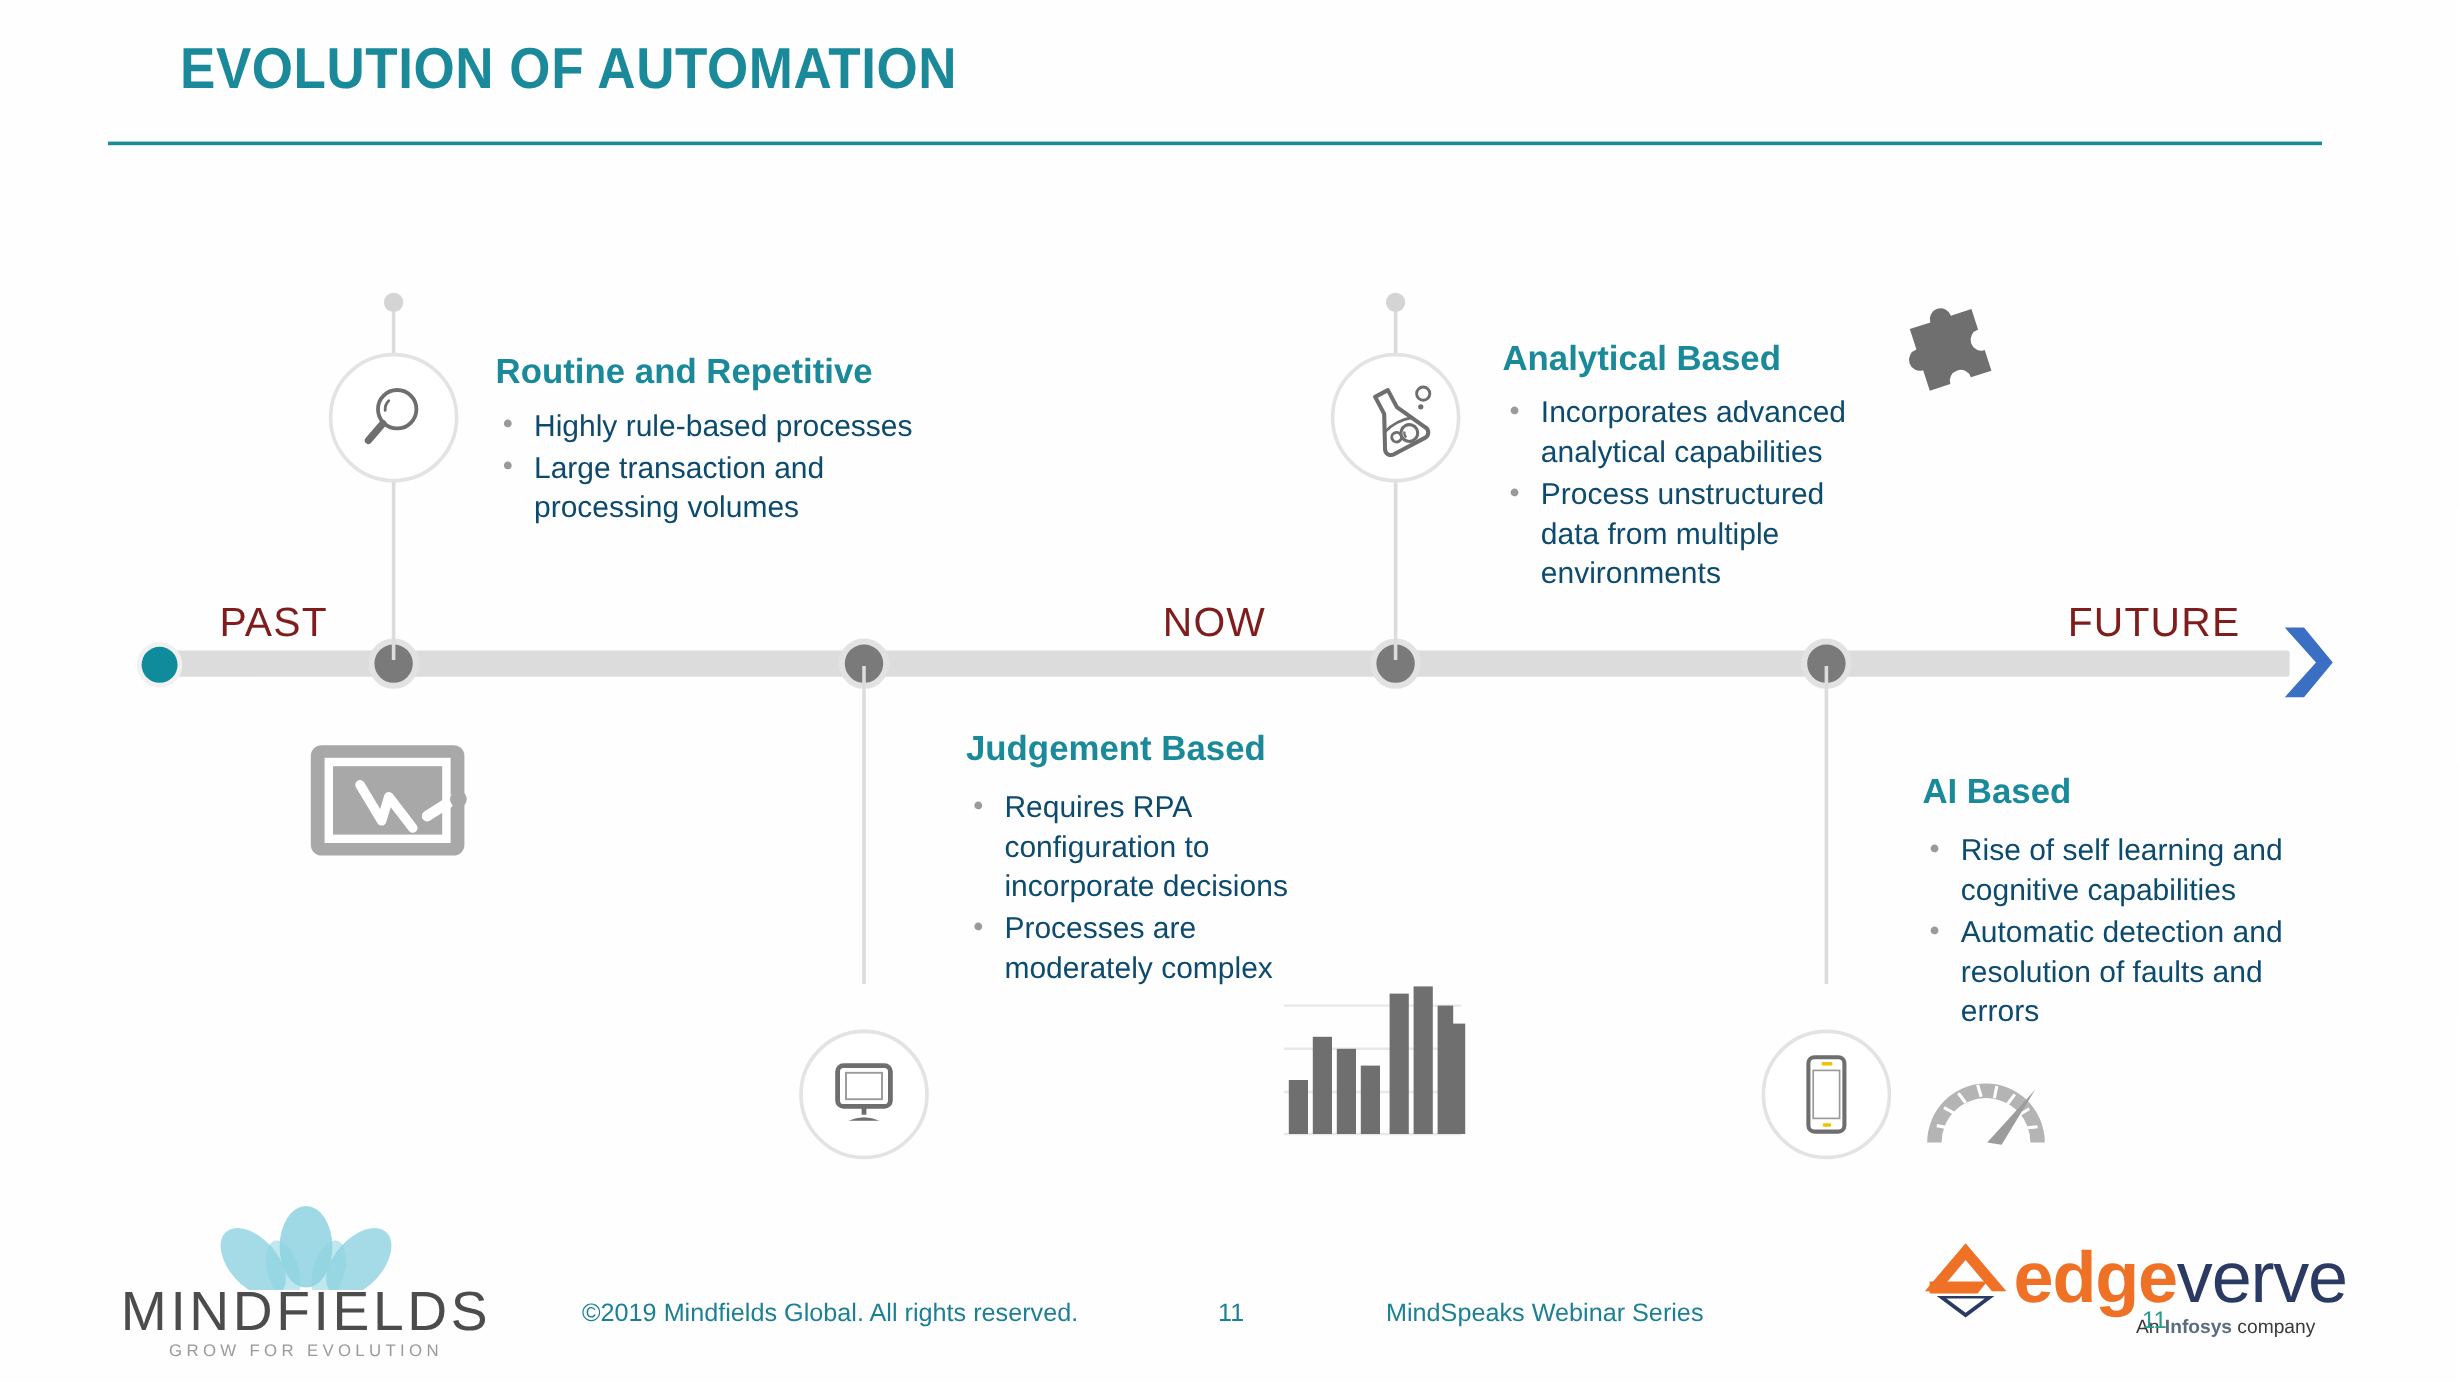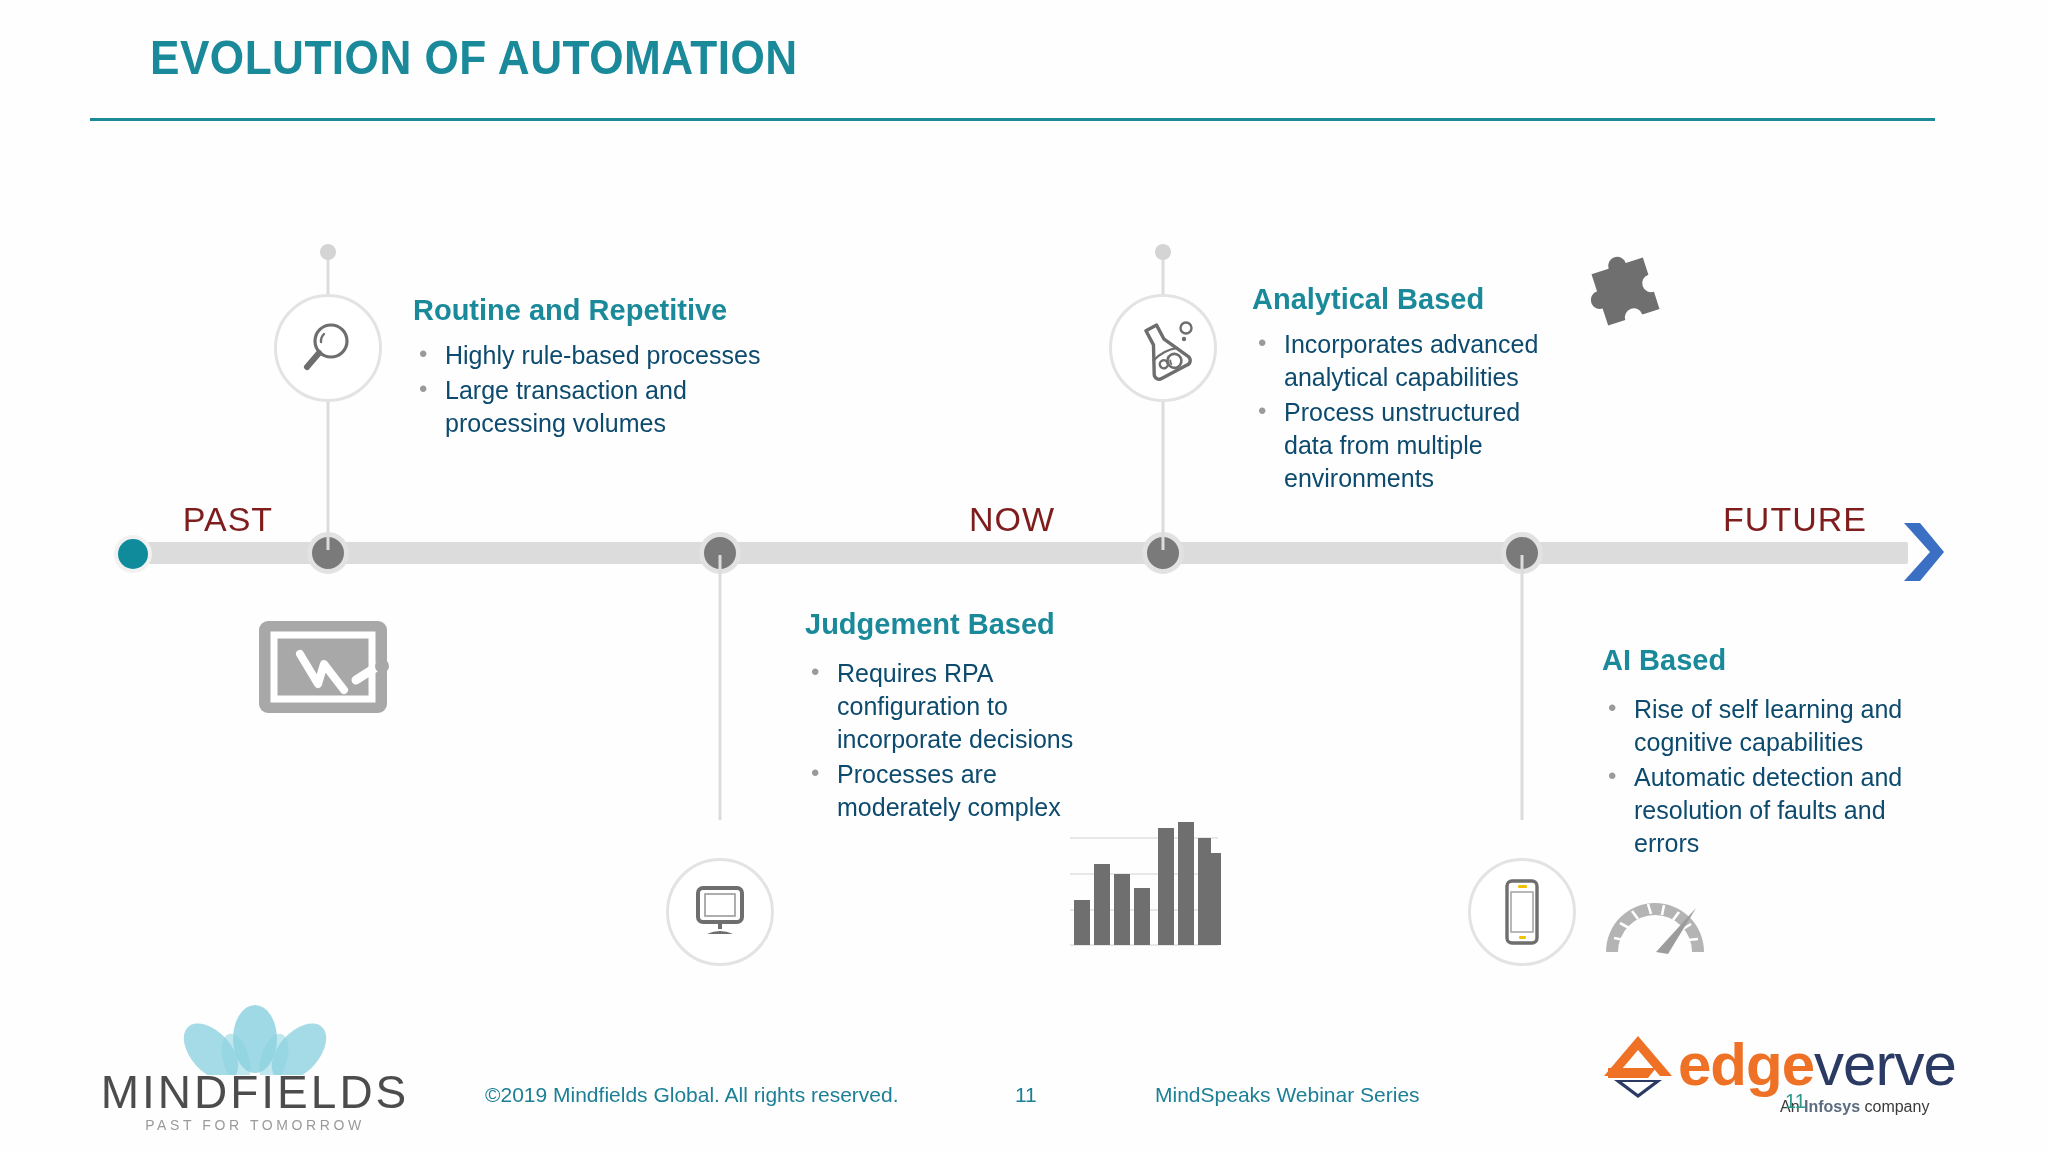--- a/index.html
+++ b/index.html
@@ -260,21 +260,21 @@
     <svg width="340" height="70" viewBox="0 0 340 70">
       <g transform="translate(170 62)" fill="#8dd2e0">
         <ellipse cx="0" cy="-28" rx="22" ry="34" opacity="0.85"></ellipse>
         <ellipse cx="-44" cy="-15" rx="20" ry="34" transform="rotate(-42 -44 -15)" opacity="0.8"></ellipse>
         <ellipse cx="44" cy="-15" rx="20" ry="34" transform="rotate(42 44 -15)" opacity="0.8"></ellipse>
         <ellipse cx="-19" cy="-8" rx="13" ry="26" transform="rotate(-16 -19 -8)" opacity="0.55"></ellipse>
         <ellipse cx="19" cy="-8" rx="13" ry="26" transform="rotate(16 19 -8)" opacity="0.55"></ellipse>
       </g>
     </svg>
     <div class="mf-word">MINDFIELDS</div>
-    <div class="mf-tag">PAST FOR TOMORROW</div>
+    <div class="mf-tag">GROW FOR EVOLUTION</div>
   </div>
 
   <div class="footer-text" style="left:485px; top:1083px;">©2019 Mindfields Global. All rights reserved.</div>
   <div class="footer-text" style="left:1015px; top:1083px;">11</div>
   <div class="footer-text" style="left:1155px; top:1083px;">MindSpeaks Webinar Series</div>
 
   <div class="ev-logo">
     <svg width="76" height="68" viewBox="0 0 76 68">
       <path d="M38 4 L72 44 L60 44 L38 18 L16 44 L4 44 Z" fill="#ef7125"></path>
       <path d="M8 36 L56 36 L48 46 L8 46 Z" fill="#ef7125"></path>

